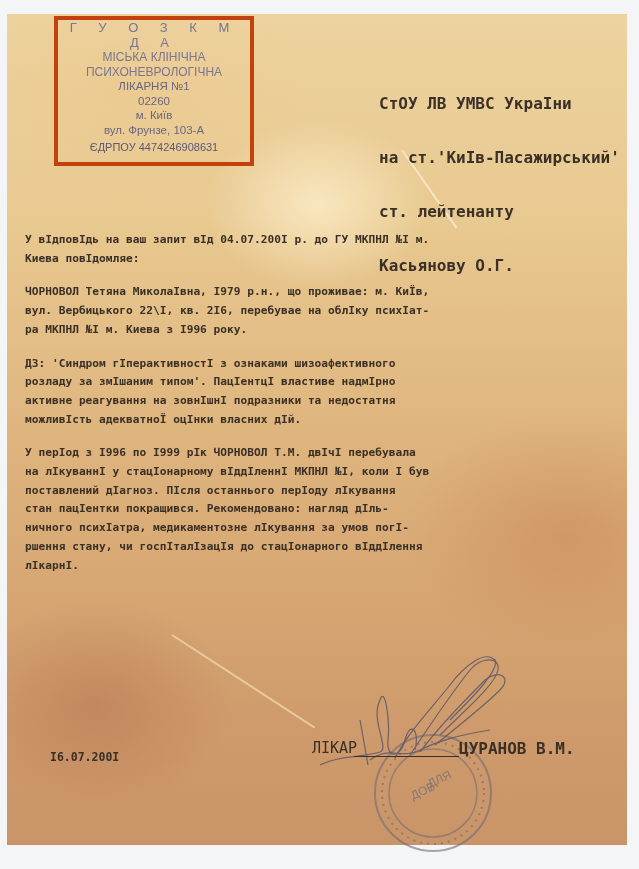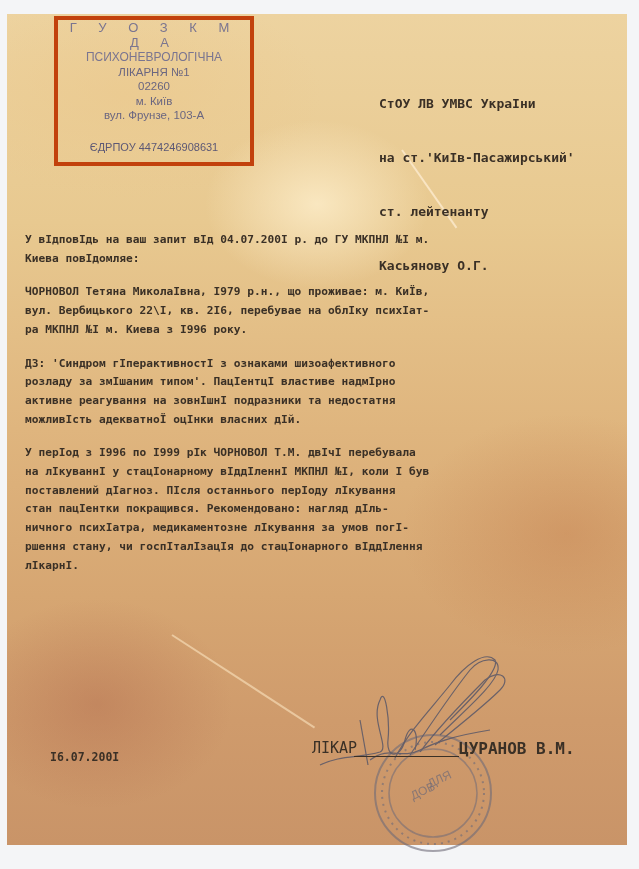--- a/index.html
+++ b/index.html
@@ -31,21 +31,21 @@
       color:#6a6680; font-family:"Liberation Sans", sans-serif;
       text-align:center; font-size:11.5px; line-height:14.5px;
       padding-top:1px;
     }
     .stamp-box .l1 { letter-spacing:9px; font-size:13px; color:#7a7590; }
     .stamp-box .l2, .stamp-box .l3 { color:#7a7590; font-size:12px; }
     .stamp-box .l4 { color:#6a6680; }
     .stamp-box .edr { position:absolute; left:0; right:0; bottom:8px; font-size:11px; color:#5c5875; }
     .addressee {
       position:absolute; left:379px; top:59px;
-      font-size:13px; line-height:18px; color:#3a3026; font-weight:bold;
+      font-size:16px; line-height:18px; color:#3a3026; font-weight:bold;
       white-space:pre;
     }
     .body-text {
       position:absolute; left:25px; top:231px; width:590px;
       font-size:11.2px; line-height:18.7px; color:#3a3026; font-weight:bold;
     }
     .body-text p { margin:0 0 15px 0; white-space:pre; }
     .footer-date {
       position:absolute; left:50px; top:750px; font-size:11.5px; color:#3a3026; font-weight:bold;
     }
@@ -68,20 +68,21 @@
 </head>
 <body>
 
 <div class="paper">
   <div class="crease1"></div>
   <div class="crease2"></div>
 </div>
 
 <div class="stamp-box">
   <div class="l1">Г У О З   К М Д А</div>
+  <div class="l2">МІСЬКА КЛІНІЧНА</div>
   <div class="l3">ПСИХОНЕВРОЛОГІЧНА</div>
   <div class="l4">ЛІКАРНЯ №1</div>
   <div class="l4">02260</div>
   <div class="l4">м. Київ</div>
   <div class="l4">вул. Фрунзе, 103-А</div>
   <div class="edr">ЄДРПОУ 4474246908631</div>
 </div>
 
 <div class="addressee">
   <div>СтОУ ЛВ УМВС УкраІни</div>

